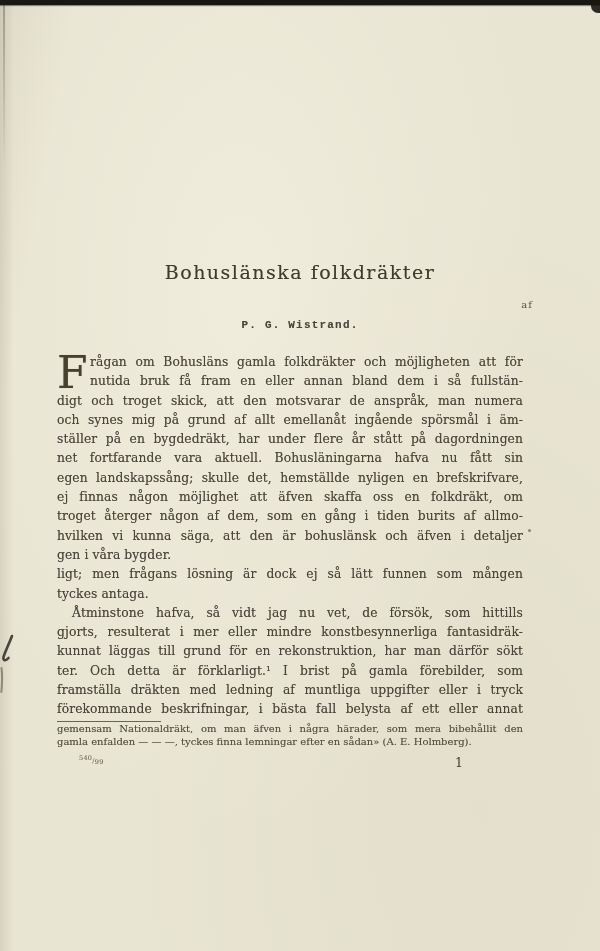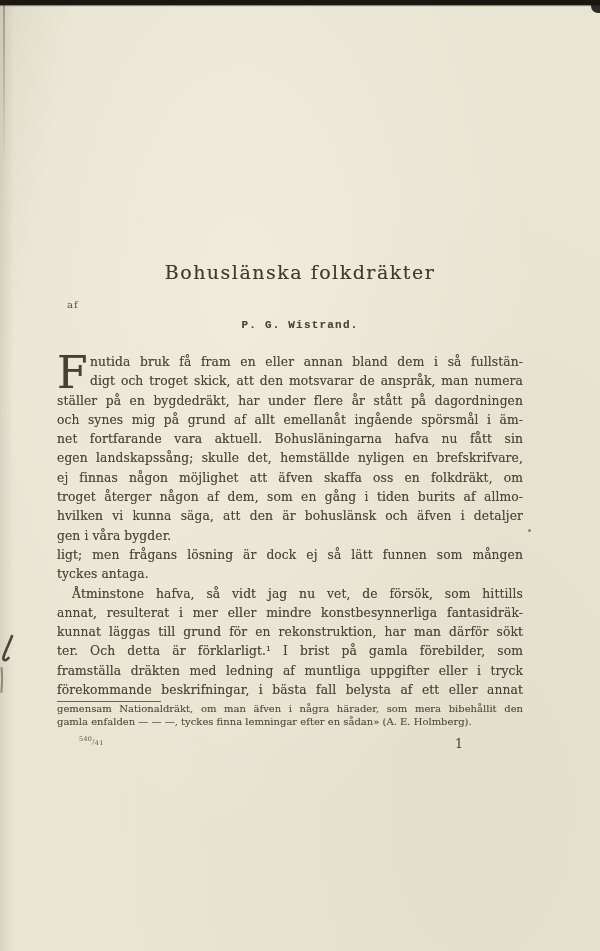--- a/index.html
+++ b/index.html
@@ -22,21 +22,21 @@
     background:linear-gradient(to bottom, rgba(50,45,32,.32), rgba(50,45,32,0));}
   .pen-mark{position:absolute;left:0;top:628px;}
   .speck{position:absolute;left:528px;top:529px;width:3px;height:3px;border-radius:50%;
     background:rgba(60,54,42,.55);}
 
   .content{position:absolute;left:57px;top:0;width:466px;color:#4a453a;}
 
   .title{position:relative;left:10px;padding-top:261px;margin:0;
     font-size:19px;line-height:23px;font-weight:normal;text-align:center;
     letter-spacing:1.5px;color:#3f3b2f;text-shadow:0 0 .6px rgba(63,59,47,.45);}
-  .af{margin-top:15px;text-align:left;font-size:10px;line-height:11px;
+  .af{margin-top:15px;text-align:right;font-size:10px;line-height:11px;
     letter-spacing:1px;color:#575244;position:relative;left:10px;}
   .author{margin-top:8px;text-align:center;font-family:Liberation Mono, monospace;
     font-size:11px;line-height:14px;font-weight:bold;letter-spacing:1.2px;
     color:#4b463b;position:relative;left:10px;text-shadow:0 0 .5px rgba(75,70,59,.4);}
 
   .body{margin-top:21px;font-size:12.3px;line-height:19.3px;
     text-shadow:0 0 .55px rgba(74,69,58,.5);letter-spacing:.1px;}
   .line{text-align:justify;text-align-last:justify;}
   .line.endline{text-align-last:left;}
   .body .line.indent{text-indent:15px;}
@@ -71,45 +71,46 @@
   <div class="speck"></div>
 
   <div class="content">
     <h1 class="title">Bohuslänska folkdräkter</h1>
     <div class="af">af</div>
     <div class="author">P. G. Wistrand.</div>
 
     <div class="body">
       <div class="dropcap">F</div>
       <div>
+          <div class="line">rågan om Bohusläns gamla folkdräkter och möjligheten att för</div>
           <div class="line">nutida bruk få fram en eller annan bland dem i så fullstän-</div>
           <div class="line">digt och troget skick, att den motsvarar de anspråk, man numera</div>
+          <div class="line">och synes mig på grund af allt emellanåt ingående spörsmål i äm-</div>
           <div class="line">ställer på en bygdedräkt, har under flere år stått på dagordningen</div>
-          <div class="line">och synes mig på grund af allt emellanåt ingående spörsmål i äm-</div>
           <div class="line">net fortfarande vara aktuell. Bohusläningarna hafva nu fått sin</div>
           <div class="line">egen landskapssång; skulle det, hemställde nyligen en brefskrifvare,</div>
           <div class="line">ej finnas någon möjlighet att äfven skaffa oss en folkdräkt, om</div>
           <div class="line">troget återger någon af dem, som en gång i tiden burits af allmo-</div>
           <div class="line">hvilken vi kunna säga, att den är bohuslänsk och äfven i detaljer</div>
           <div class="line endline">gen i våra bygder.</div>
           <div class="line">ligt; men frågans lösning är dock ej så lätt funnen som mången</div>
           <div class="line endline">tyckes antaga.</div>
           <div class="line indent">Åtminstone hafva, så vidt jag nu vet, de försök, som hittills</div>
-          <div class="line">annat, resulterat i mer eller mindre konstbesynnerliga fantasidräk-</div>
+          <div class="line">gjorts, resulterat i mer eller mindre konstbesynnerliga fantasidräk-</div>
           <div class="line">kunnat läggas till grund för en rekonstruktion, har man därför sökt</div>
           <div class="line">ter. Och detta är förklarligt.¹ I brist på gamla förebilder, som</div>
           <div class="line">framställa dräkten med ledning af muntliga uppgifter eller i tryck</div>
           <div class="line">förekommande beskrifningar, i bästa fall belysta af ett eller annat</div>
         </div>
     </div>
 
     <div class="footnote-rule"></div>
     <div class="footnote">
         <div class="line">gemensam Nationaldräkt, om man äfven i några härader, som mera bibehållit den</div>
         <div class="line endline">gamla enfalden — — —, tyckes finna lemningar efter en sådan» (A. E. Holmberg).</div>
       </div>
 
     <div class="folio">
-      <div class="sig"><span class="num">540</span><span>/</span><span class="den">41</span></div>
+      <div class="sig"><span class="num">540</span><span>/</span><span class="den">99</span></div>
       <div class="pageno">1</div>
     </div>
   </div>
 </div>
 
 </body></html>

